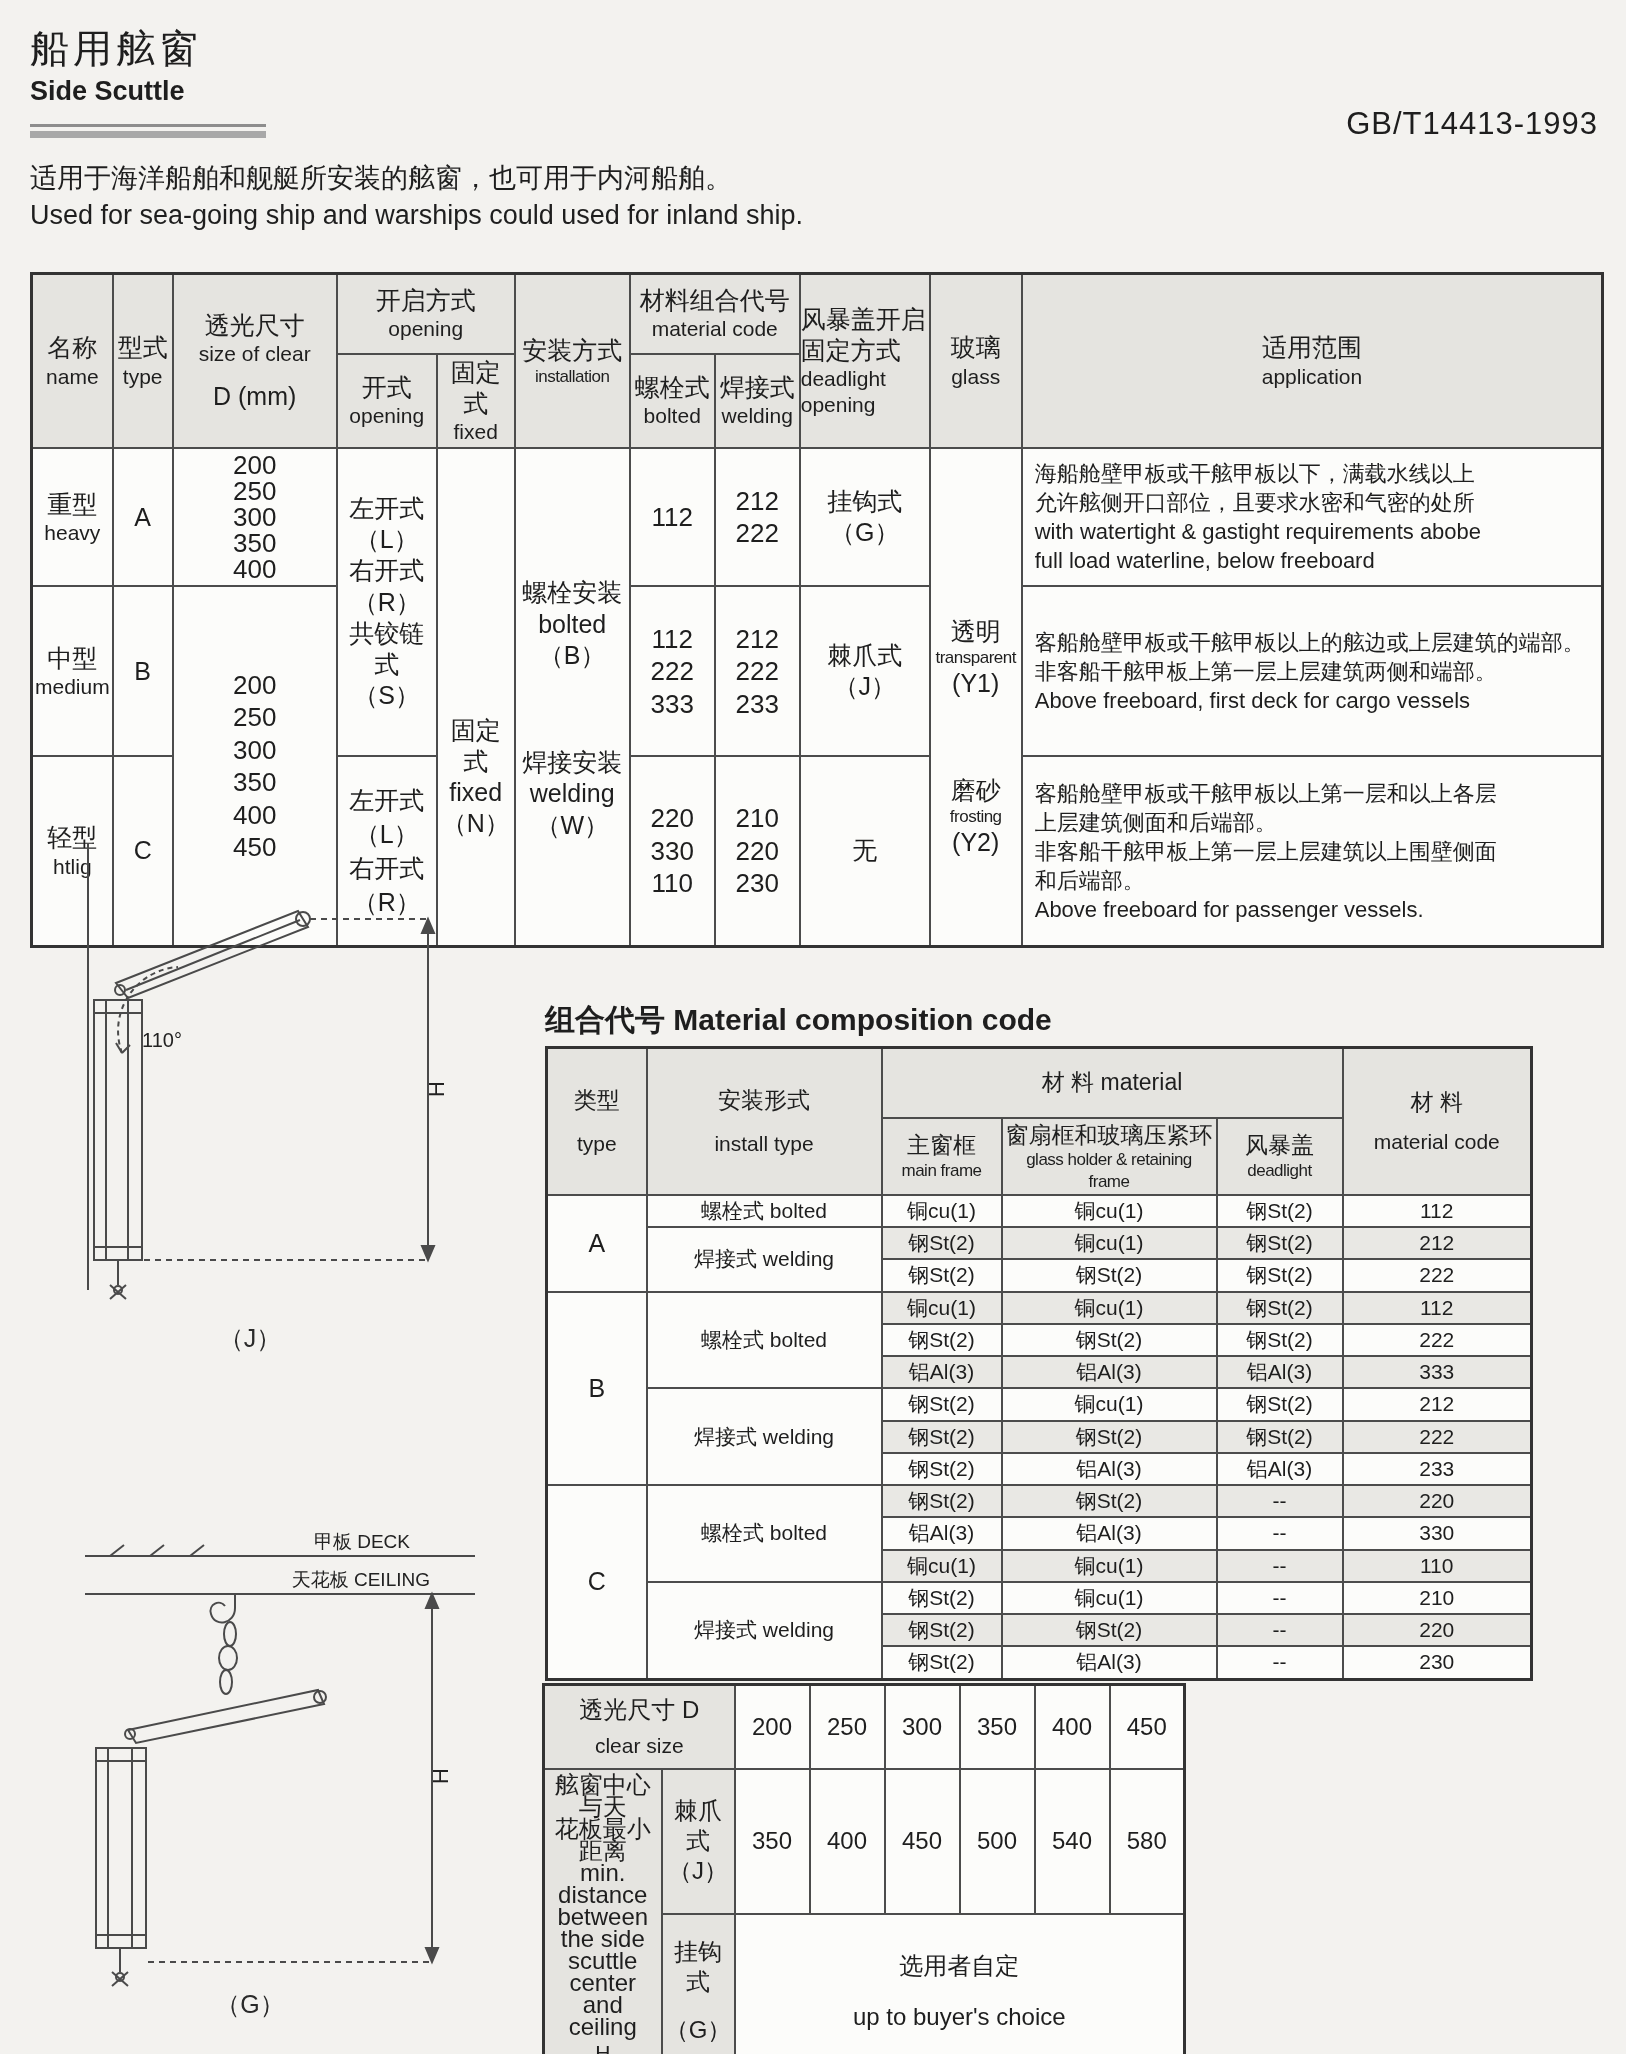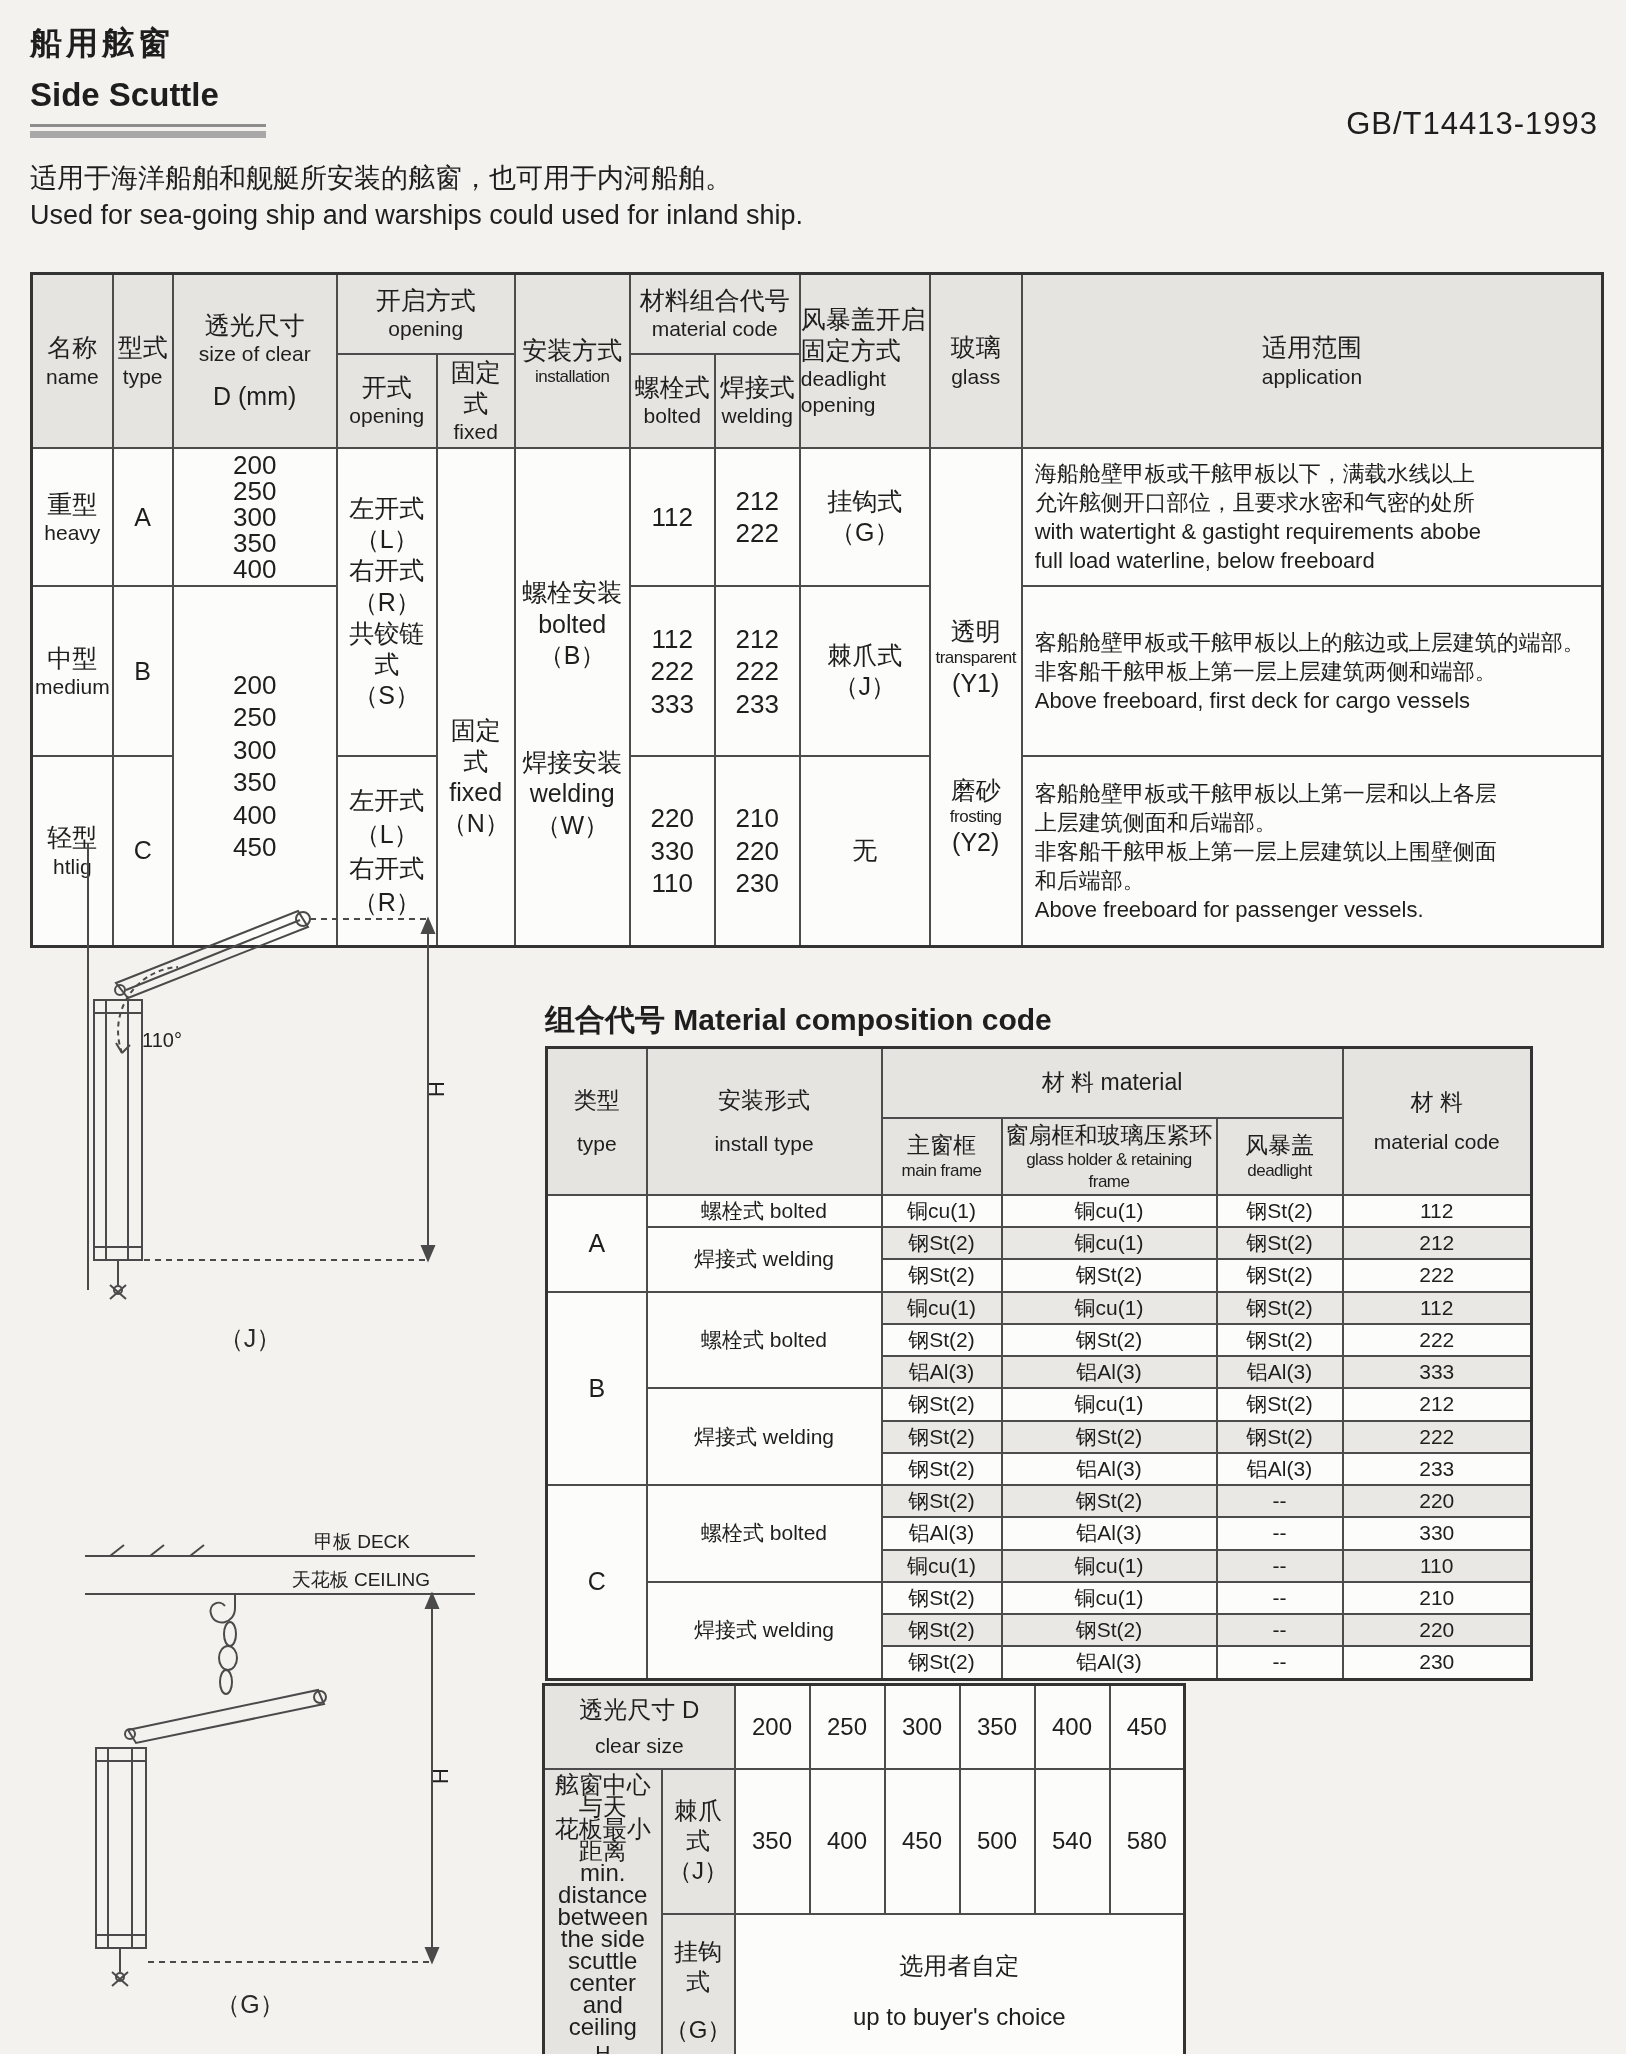--- a/index.html
+++ b/index.html
@@ -1,21 +1,21 @@
 <!DOCTYPE html>
 <html><head>
 <meta charset="utf-8">
 <style>
   *{box-sizing:border-box;margin:0;padding:0}
   html,body{background:#9a9a9a}
   .page{position:relative;width:1626px;height:2054px;background:#f3f2ef;
         font-family:"Liberation Sans","DejaVu Sans",sans-serif;color:#1e1e1e;overflow:hidden}
   .abs{position:absolute}
-  .ttl{font-size:32px;font-weight:bold;letter-spacing:4px}
-  .sub{font-size:33px;font-weight:bold}
+  .ttl{font-size:39px;font-weight:normal;letter-spacing:4px}
+  .sub{font-size:27px;font-weight:bold}
   .rule{position:absolute;background:#8d8d8d}
   .std{font-size:31px;letter-spacing:1px}
   .intro{font-size:27px}
   table{border-collapse:collapse;table-layout:fixed;background:#fcfcfa}
   td{border:2px solid #4c4c4c;text-align:center;vertical-align:middle;
      font-size:25px;line-height:1.25;padding:2px;overflow:hidden}
   .t{border:3px solid #333}
   .hd{background:#e5e4e0}
   .en{font-size:21px}
   .ens{font-size:17px;letter-spacing:-0.5px}

